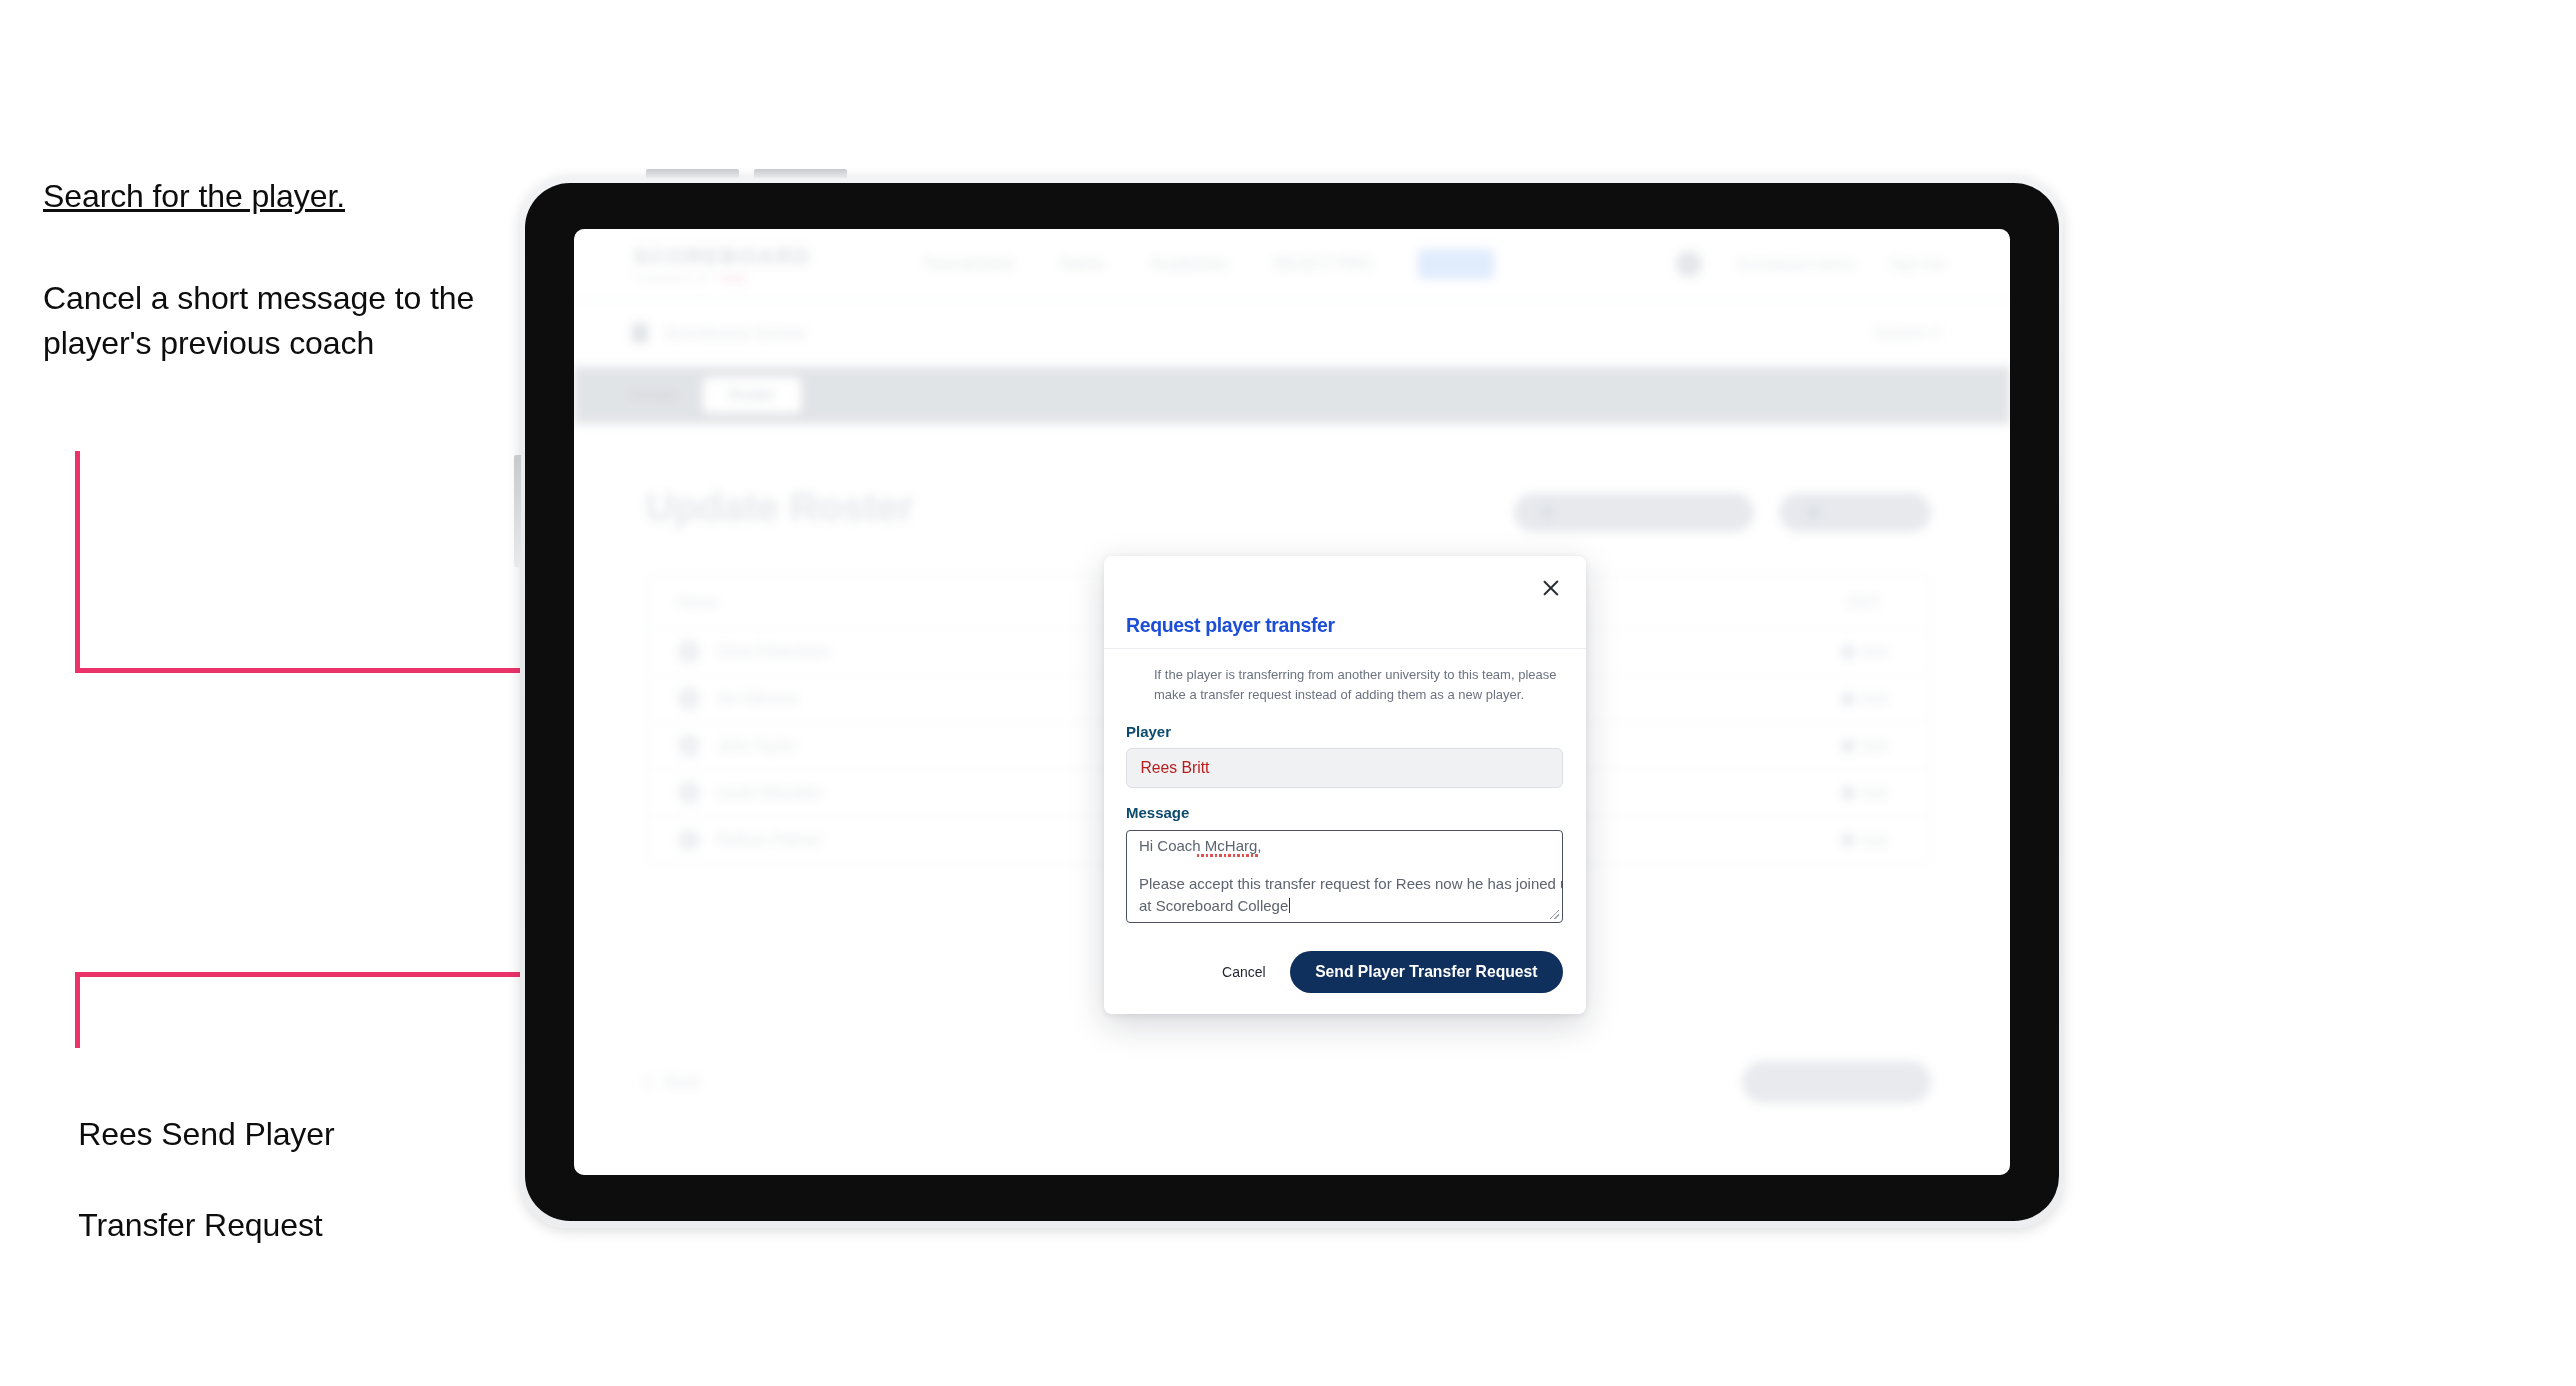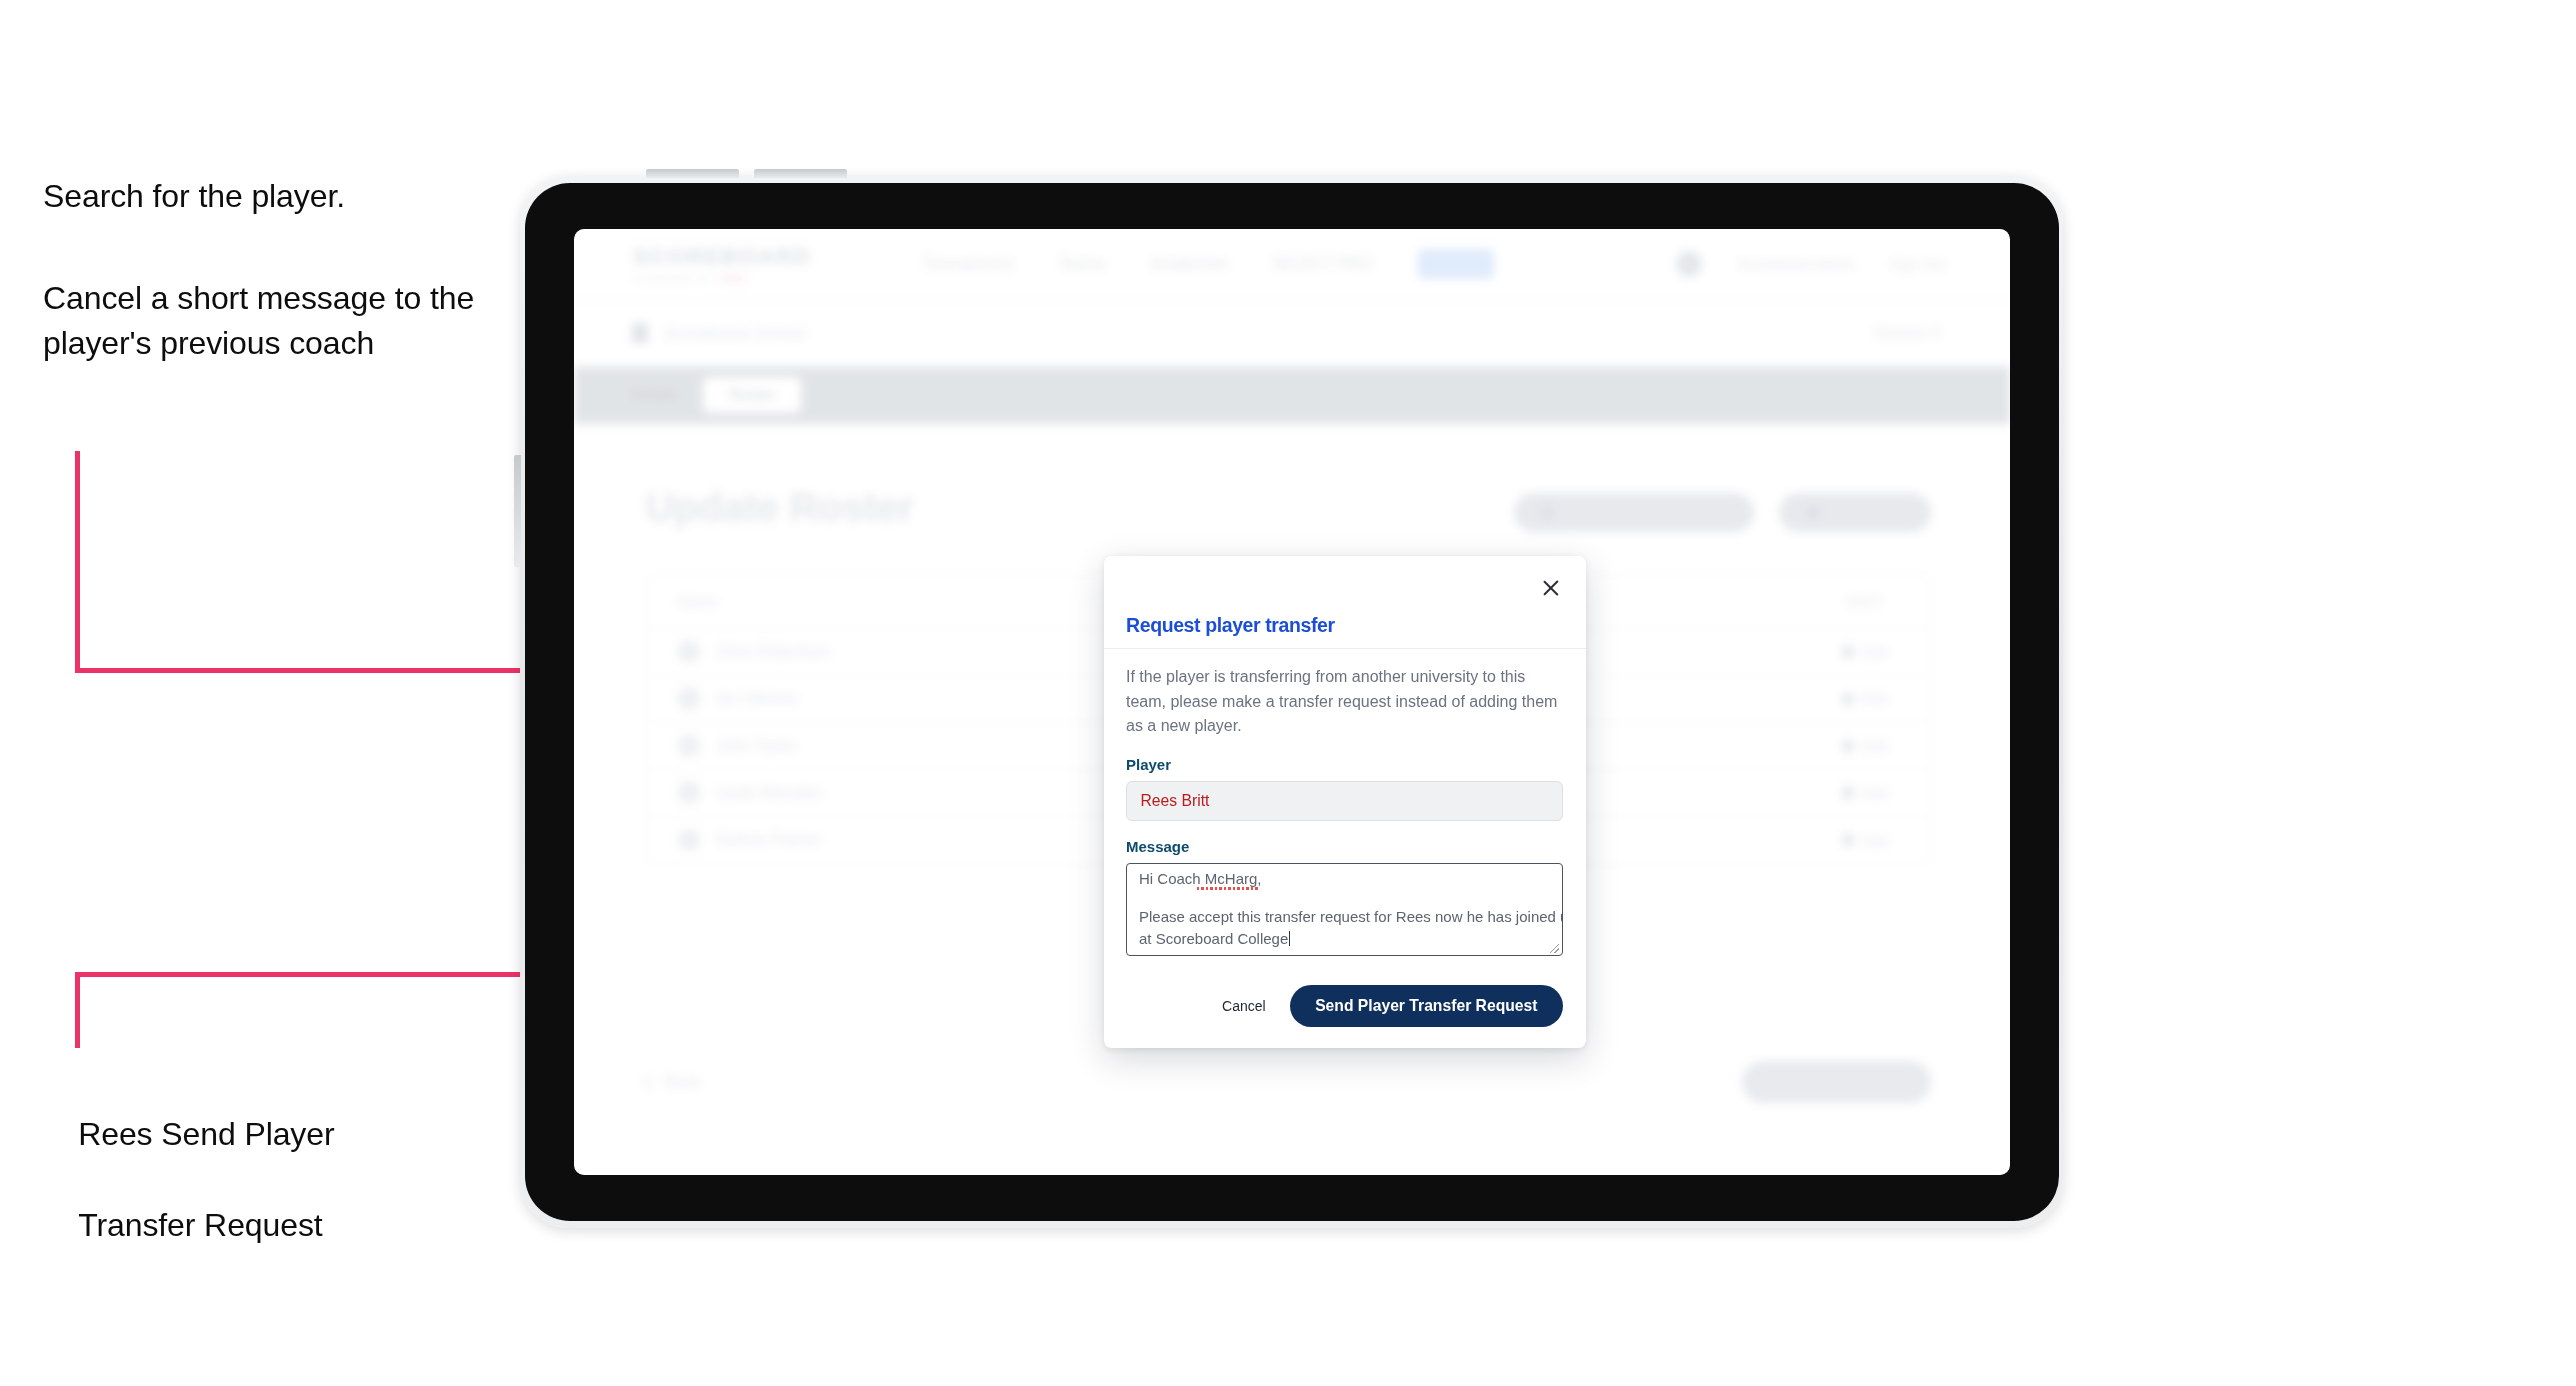--- a/index.html
+++ b/index.html
@@ -13,21 +13,21 @@
     position:absolute;
     color:#0d0d0d;
     font-size:32px;
     line-height:1.42;
     font-weight:400;
     letter-spacing:-0.1px;
     white-space:pre-wrap;
   }
   .anno b { font-weight:400; }
 
-  #anno-search { left:43px; top:174px; width:419px; }
+  #anno-search { left:43px; top:174px; width:419px;text-decoration:underline; }
   #anno-message { left:43px; top:276px; width:434px; }
   #anno-click { left:43px; top:1067px; width:359px; }
 
   
   .pink { position:absolute; background:#EB3269; }
 
   
   #pk-top-v { left:75px; top:451px; width:5.2px; height:222px; }
   #pk-top-h { left:75px; top:668px; width:941px; height:5.2px; }
   #pk-top-head {
@@ -161,21 +161,21 @@
     width:25.5px; height:25.5px; position:relative; cursor:pointer; flex:none;
   }
   #modal-close:before, #modal-close:after {
     content:""; position:absolute; left:3px; top:12px; width:19.5px; height:1.9px;
     background:#2b2f36; border-radius:1.5px;
   }
   #modal-close:before { transform:rotate(45deg); }
   #modal-close:after  { transform:rotate(-45deg); }
 
   #modal-body { padding:16.5px 22.5px 13.5px 22.5px; }
-  #modal-desc { font-size:16px; line-height:1.52; color:#6b7280; margin-bottom:18px; }
+  #modal-desc { font-size:13px; line-height:1.52; color:#6b7280; margin-bottom:18px;margin-left:28px; }
   .fieldlabel { font-size:15px; font-weight:700; color:#0c4a6e; margin-bottom:8.2px; }
   #player-input {
     width:100%; height:40px; background:#f0f1f3; border:0.7px solid #dcdfe4;
     border-radius:6px; font-size:15.7px; color:#b91c1c;
     padding:0 13.5px; font-family:inherit;
   }
   #message-block { margin-top:16.5px; }
   #message-box {
     position:relative; width:100%; height:93px; border:1.2px solid #4a5260;
     border-radius:4px; background:#fff; padding:4px 12px; overflow:hidden;

